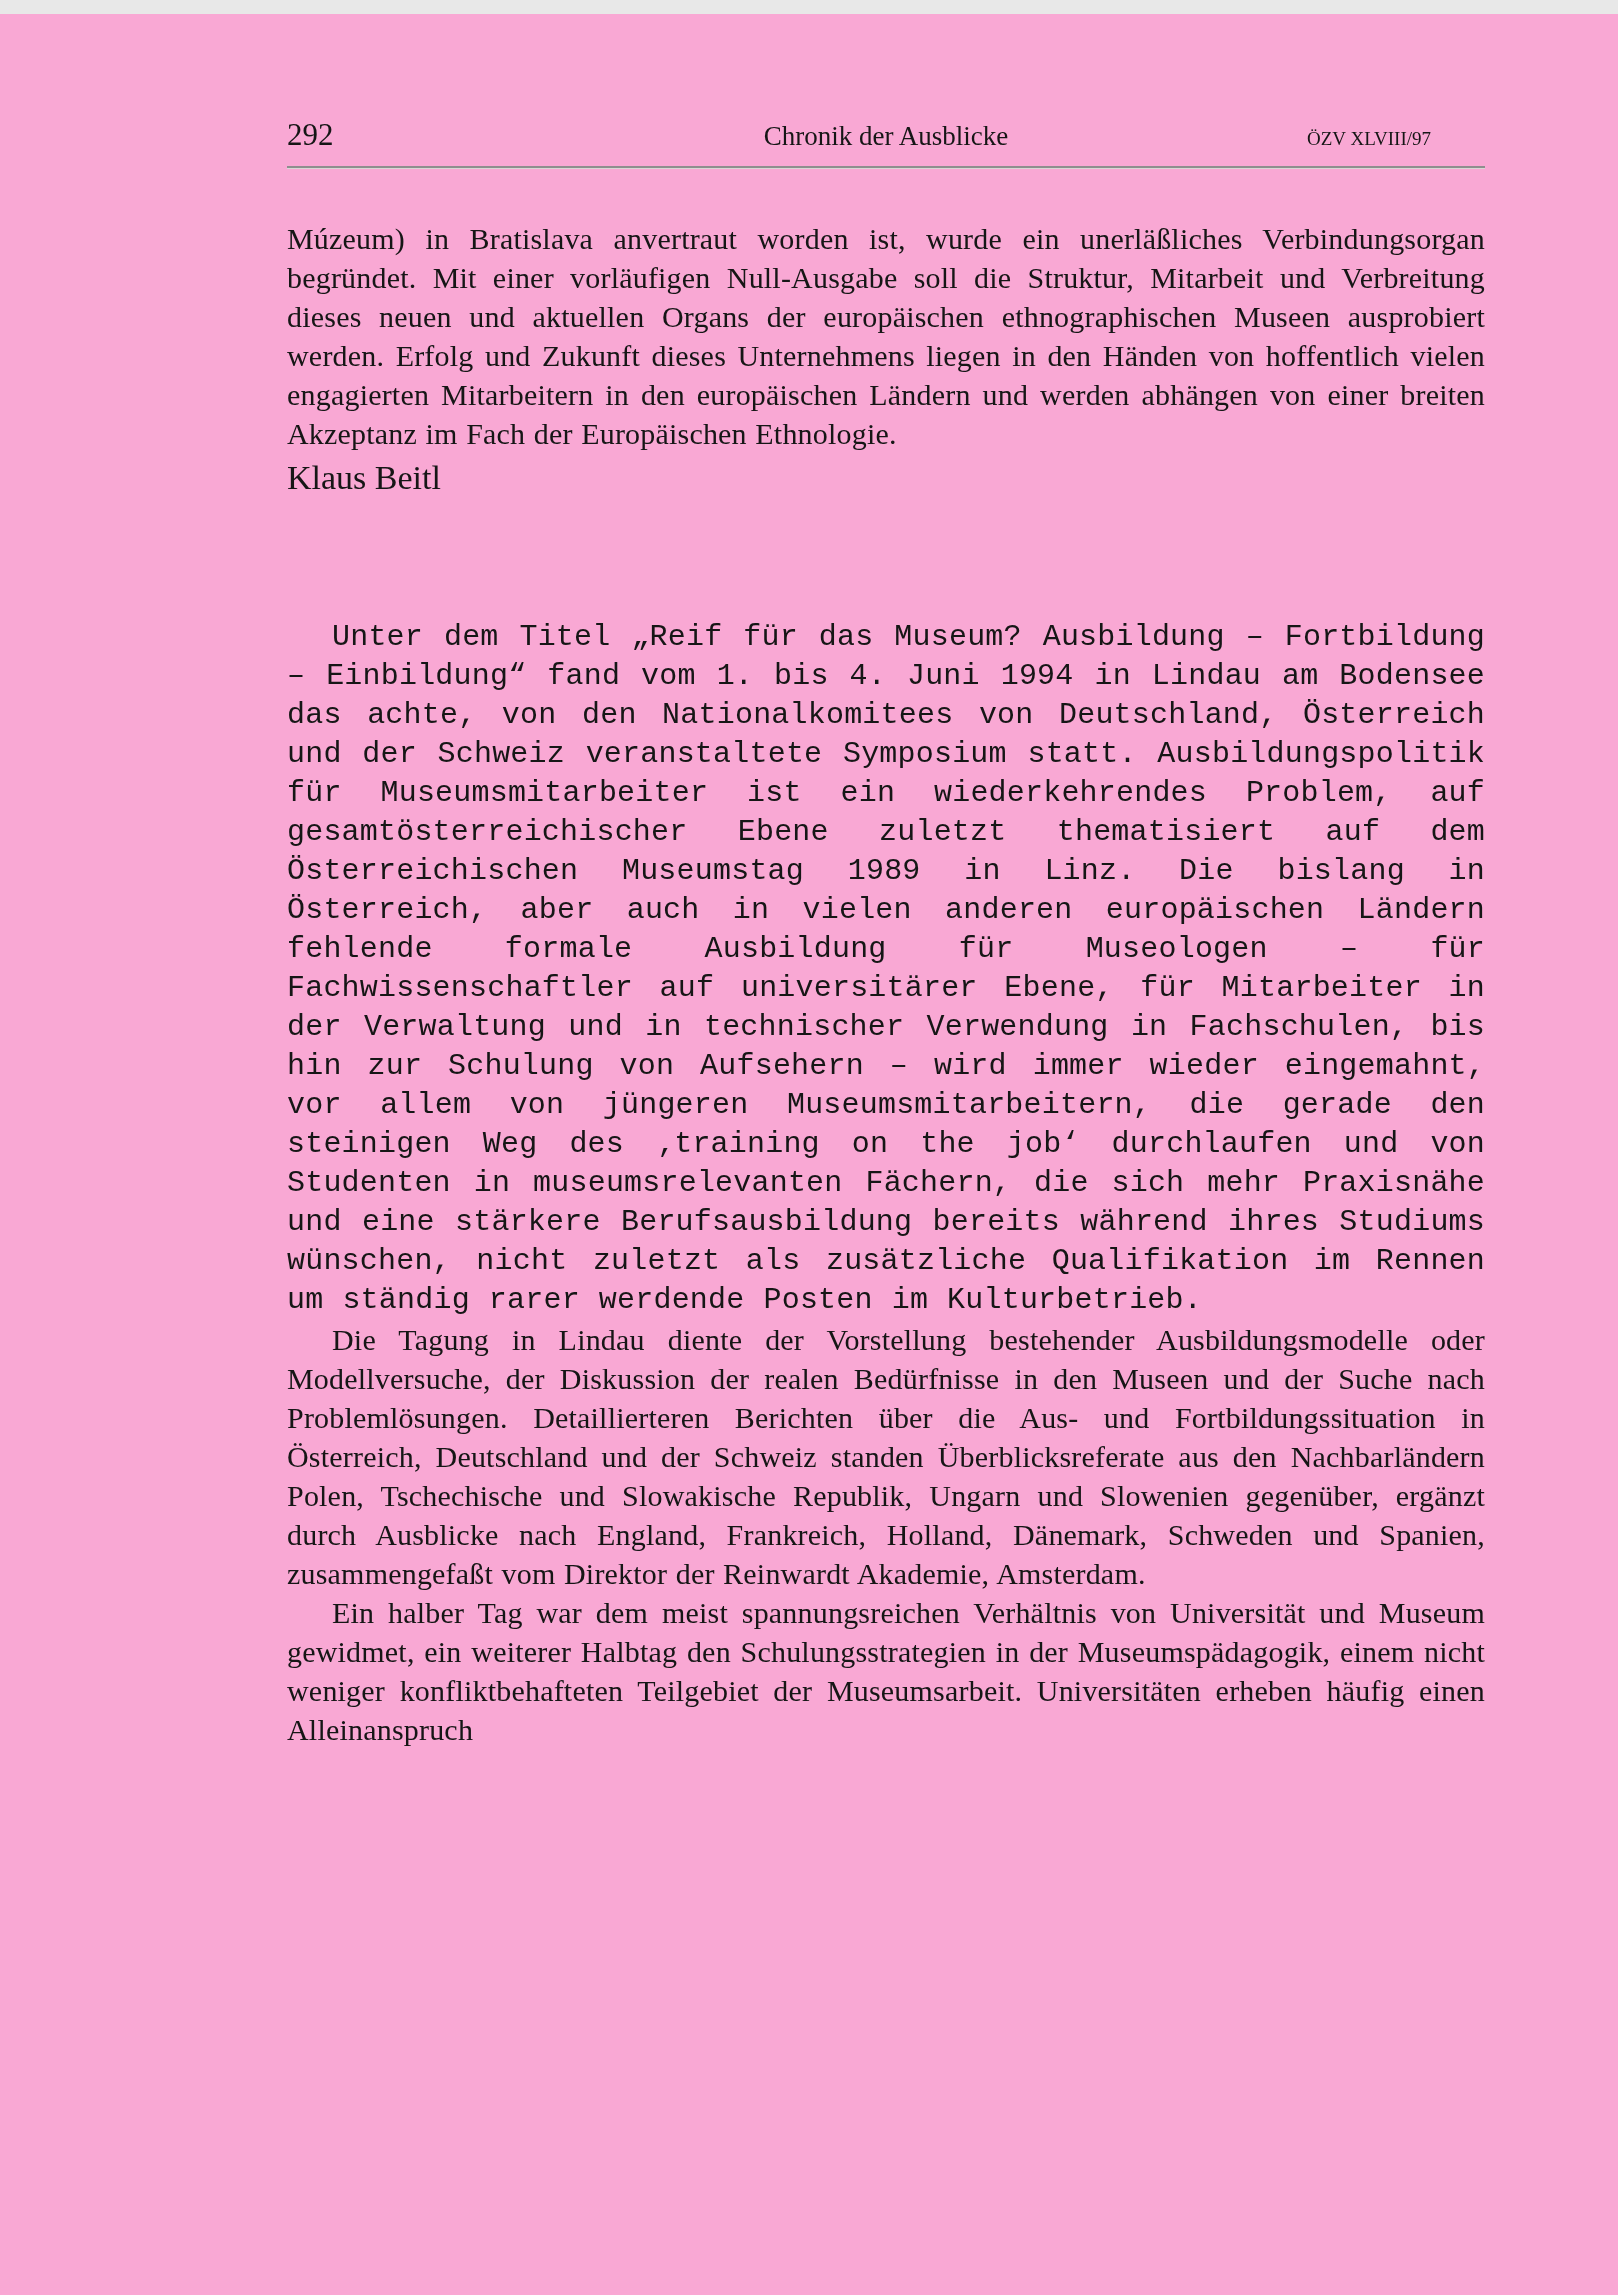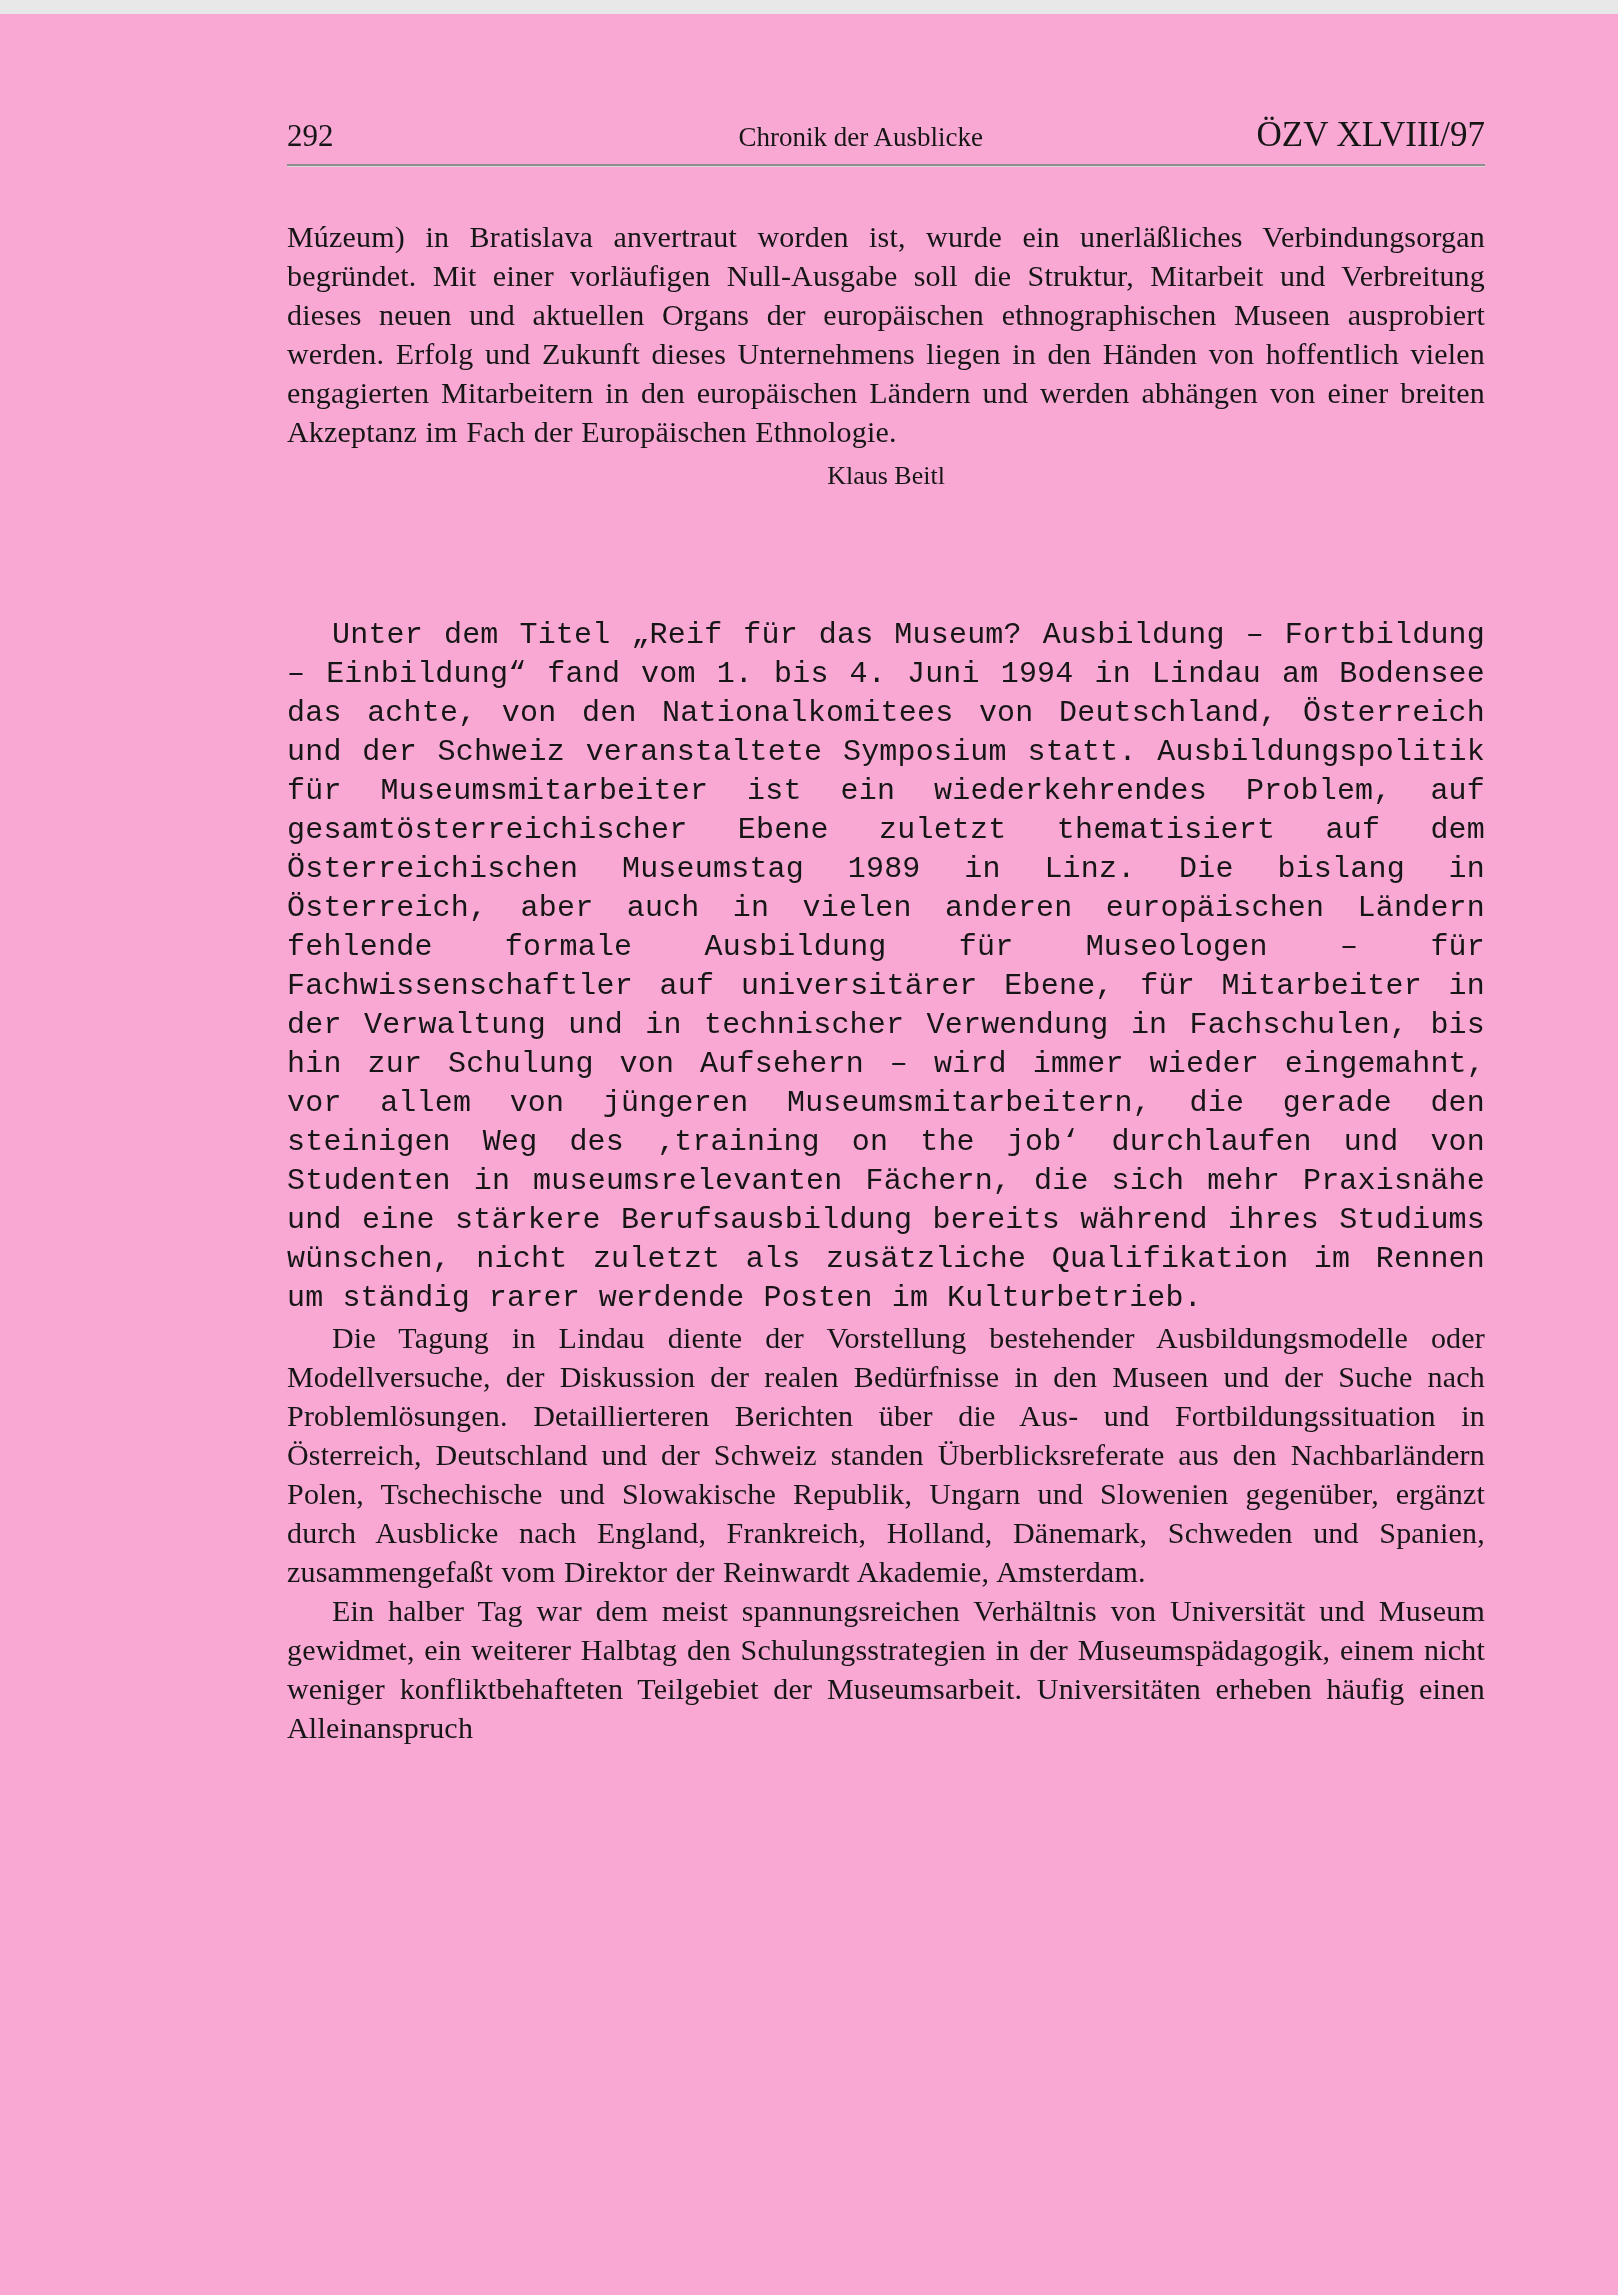--- a/index.html
+++ b/index.html
@@ -34,21 +34,21 @@
     font-size: 31px;
     min-width: 178px;
     text-align: left;
   }
   .running-head .running-title {
     font-size: 27px;
     flex: 1;
     text-align: center;
   }
   .running-head .issue-ref {
-    font-size: 35px;
+    font-size: 19px;
     min-width: 178px;
     text-align: left;
   }
   .header-rule {
     margin-top: 11.3px;
     height: 0;
     border-top: 2.4px solid #8e8e8e;
     border-bottom: 0.8px solid #d8d8d4;
   }
   .body-text {
@@ -56,23 +56,23 @@
     line-height: 39px;
     text-align: justify;
     letter-spacing: 0.2px;
     word-spacing: 0.8px;
   }
   .p-continuation {
     margin-top: 50px;
   }
   .byline {
     margin-top: 4.9px;
-    font-size: 26px;
+    font-size: 34px;
     line-height: 39px;
-    text-align: center;
+    text-align: left;
   }
   .section-heading {
     margin-top: 121px;
     text-align: center;
     font-weight: bold;
     font-size: 32px;
     line-height: 47px;
   }
   .section-heading .h-line {
     display: block;

